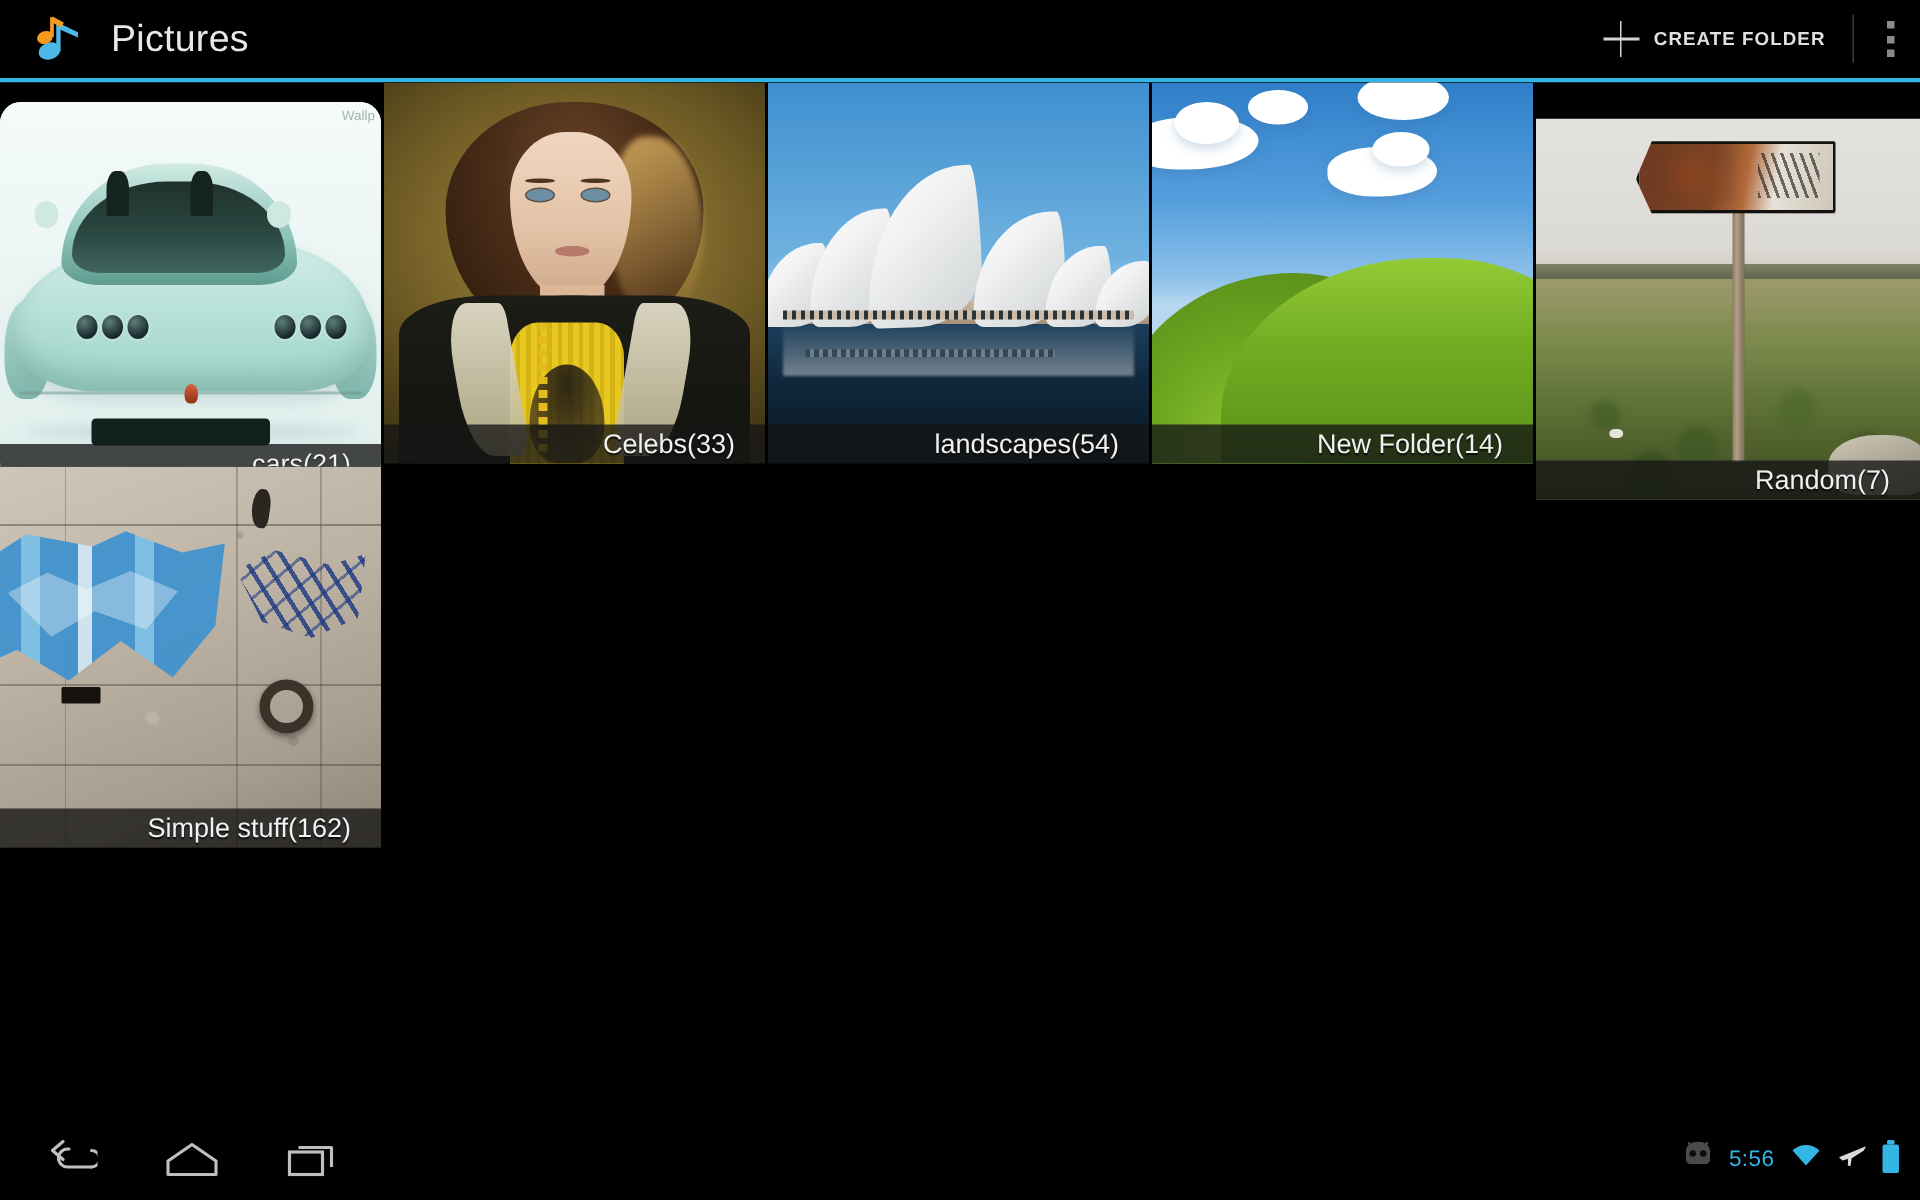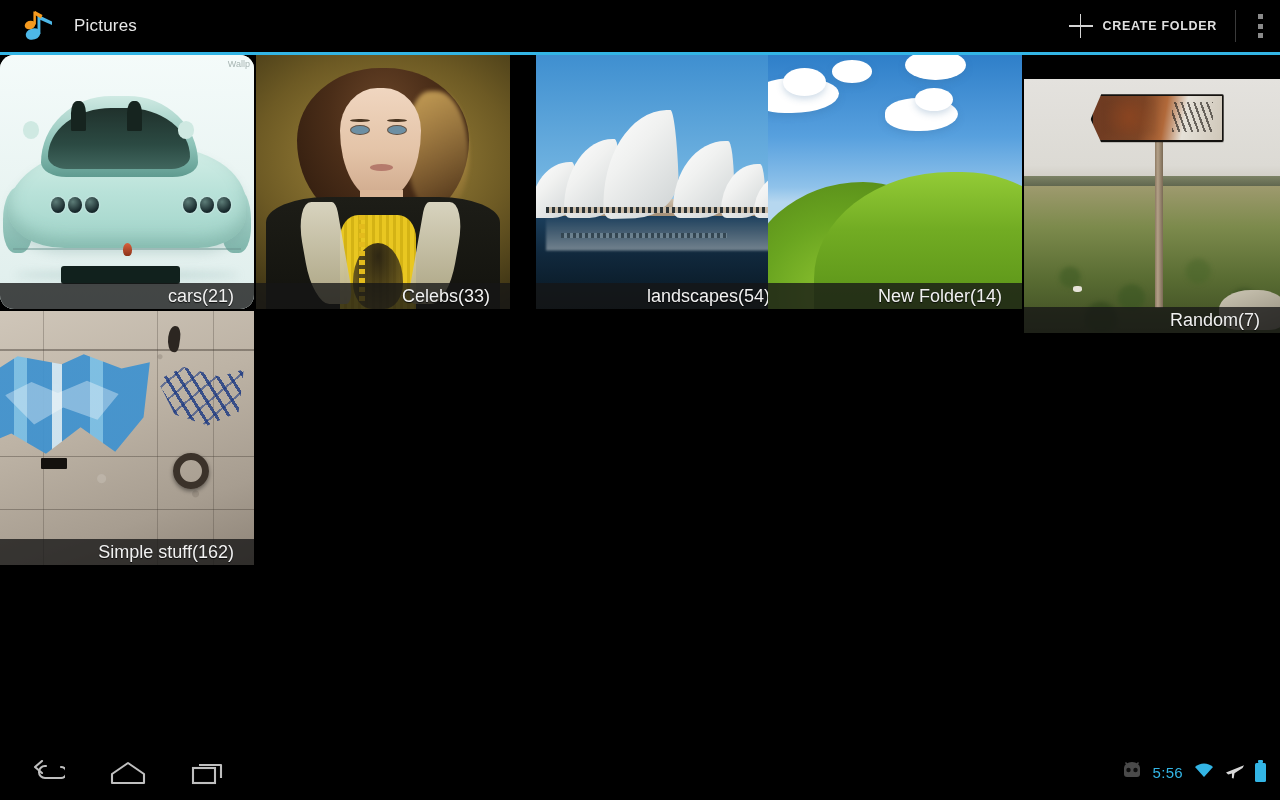--- a/index.html
+++ b/index.html
@@ -10,21 +10,21 @@
   }
   .screen { position:relative; width:1280px; height:800px; background:#000; }
 
   
   .actionbar {
     position:absolute; top:0; left:0; width:1280px; height:52px;
     background:#000; display:flex; align-items:center;
   }
   .app-icon { width:34px; height:34px; margin-left:22px; position:relative; flex:0 0 auto; }
   .app-title {
-    color:#e8e8e8; font-size:17px; margin-left:18px; letter-spacing:.2px;
+    color:#e8e8e8; font-size:25px; margin-left:18px; letter-spacing:.2px;
     font-weight:400;
   }
   .ab-spacer { flex:1 1 auto; }
   .create-folder {
     display:flex; align-items:center; height:52px; padding:0 14px 0 10px; cursor:pointer;
   }
   .plus-icon { width:24px; height:24px; position:relative; margin-right:10px; }
   .plus-icon:before, .plus-icon:after {
     content:""; position:absolute; background:#d4d4d4;
   }
@@ -327,21 +327,21 @@
     <div class="overflow">
       <i></i>
       <i></i>
       <i></i>
     </div>
   </div>
   <div class="accent-line"></div>
 
   <div class="grid">
 
-    <div class="tile" style="left:0px; top:0px;border-radius:14px;">
+    <div class="tile" style="left:0px; top:13px;border-radius:14px;">
       <div class="art art-car">
         <div class="car-bg"></div>
         <div class="car-shadow"></div>
         <div class="car-wheelarch l"></div>
         <div class="car-wheelarch r"></div>
         <div class="car-body"></div>
         <div class="car-cabin"></div>
         <div class="car-glass"></div>
         <div class="car-roll l"></div>
         <div class="car-roll r"></div>
@@ -384,21 +384,21 @@
         <div class="p-lace"></div>
         <div class="p-beads"></div>
         <div class="p-lapel l"></div>
         <div class="p-lapel r"></div>
       </div>
       <div class="label-bar">
         <span class="label">Celebs(33)</span>
       </div>
     </div>
 
-    <div class="tile" style="left:536px; top:0px;text-align:right;">
+    <div class="tile" style="left:512px; top:0px;text-align:right;">
       <div class="art art-opera">
         <div class="op-water"></div>
         <div class="op-podium"></div>
         <div class="shell sh3"></div>
         <div class="shell sh2"></div>
         <div class="shell sh1"></div>
         <div class="shell sh4"></div>
         <div class="shell sh5"></div>
         <div class="shell sh6"></div>
         <div class="op-windows"></div>

